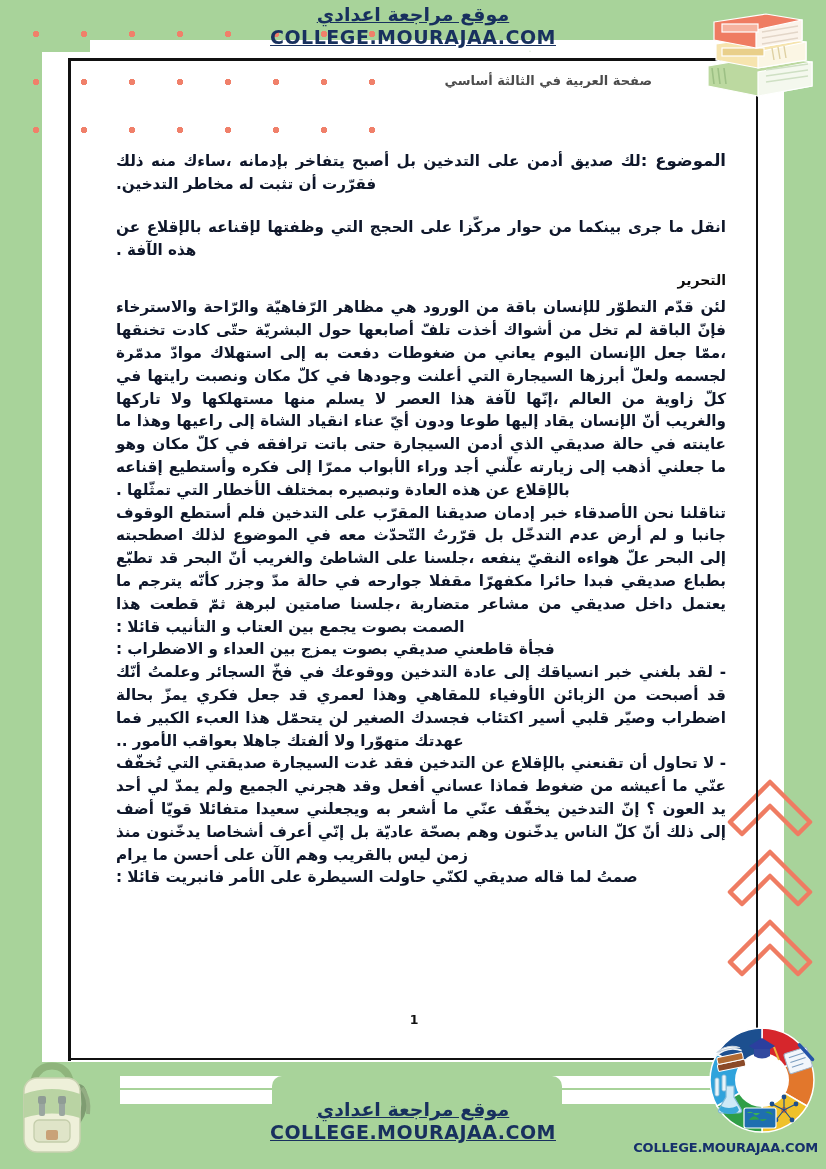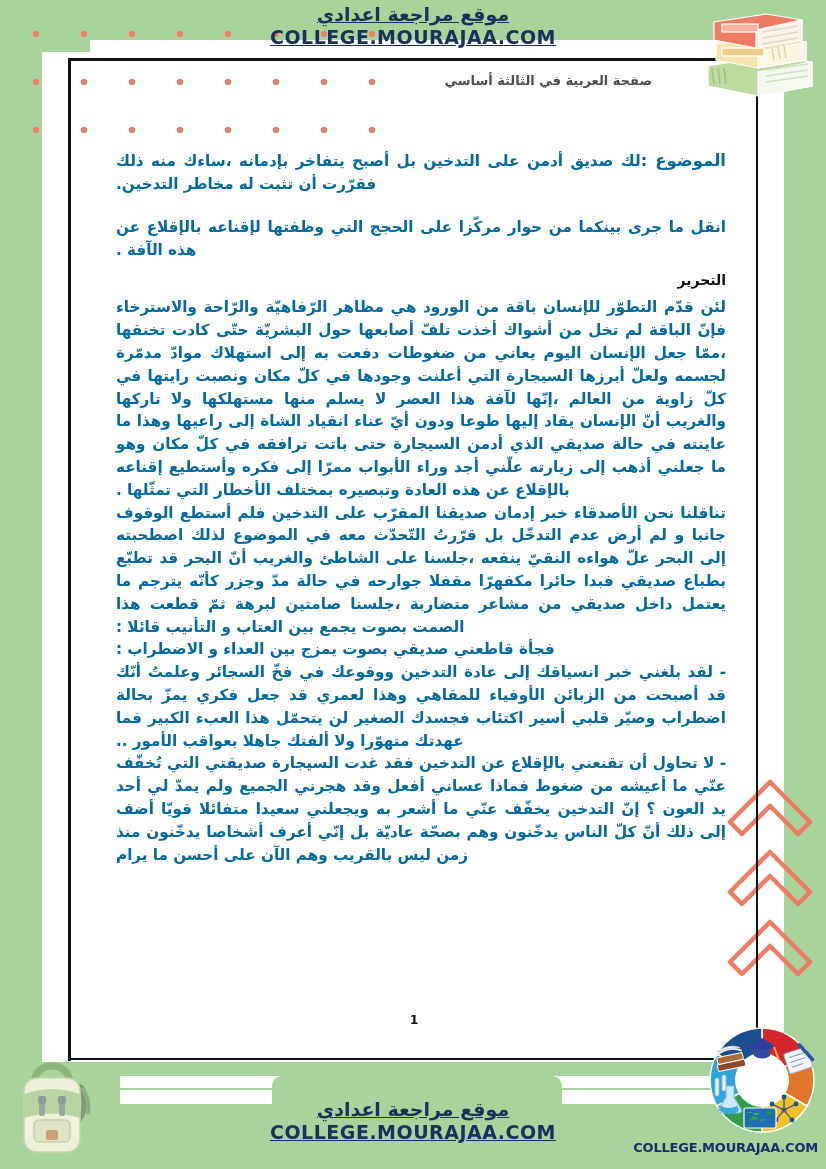--- a/index.html
+++ b/index.html
@@ -105,21 +105,21 @@
   .doc-header{
     position:absolute;right:104px;top:13px;
     font-size:13px;font-weight:700;color:#2d2d2d;
     filter:blur(.35px);opacity:.85;letter-spacing:-0.3px;
   }
   .body-col{
     position:absolute;right:30px;top:88px;width:610px;
   }
   .p{
     font-size:15.2px;line-height:1.52;font-weight:700;
-    color:#0369a1;text-align:justify;text-align-last:left;
+    color:#0f172a;text-align:justify;text-align-last:left;
     margin:0 0 4px 0;letter-spacing:-0.2px;
   }
   .p.lead{margin-bottom:20px;}
   .p.mid{margin-bottom:10px;}
   .lbl{font-size:16.5px;font-weight:700;}
   .heading{
     font-size:14px;font-weight:700;margin:2px 0 8px 0;text-align:right;
   }
   .tight{line-height:1.5;margin-bottom:0;}
   .pagenum{
@@ -188,20 +188,21 @@
 
     <p class="p mid">انقل ما جرى بينكما من حوار مركّزا على الحجج التي وظفتها لإقناعه بالإقلاع عن هذه الآفة .</p>
 
     <div class="heading">التحرير</div>
 
     <p class="p tight">لئن قدّم التطوّر للإنسان باقة من الورود هي مظاهر الرّفاهيّة والرّاحة والاسترخاء فإنّ الباقة لم تخل من أشواك أخذت تلفّ أصابعها حول البشريّة حتّى كادت تخنقها ،ممّا جعل الإنسان اليوم يعاني من ضغوطات دفعت به إلى استهلاك موادّ مدمّرة لجسمه ولعلّ أبرزها السيجارة التي أعلنت وجودها في كلّ مكان ونصبت رايتها في كلّ زاوية من العالم ،إنّها لآفة هذا العصر لا يسلم منها مستهلكها ولا تاركها والغريب أنّ الإنسان يقاد إليها طوعا ودون أيّ عناء انقياد الشاة إلى راعيها وهذا ما عاينته في حالة صديقي الذي أدمن السيجارة حتى باتت ترافقه في كلّ مكان وهو ما جعلني أذهب إلى زيارته علّني أجد وراء الأبواب ممرّا إلى فكره وأستطيع إقناعه بالإقلاع عن هذه العادة وتبصيره بمختلف الأخطار التي تمثّلها .</p>
     <p class="p tight">تناقلنا نحن الأصدقاء خبر إدمان صديقنا المقرّب على التدخين فلم أستطع الوقوف جانبا و لم أرض عدم التدخّل بل قرّرتُ التّحدّث معه في الموضوع لذلك اصطحبته إلى البحر علّ هواءه النقيّ ينفعه ،جلسنا على الشاطئ والغريب أنّ البحر قد تطبّع بطباع صديقي فبدا حائرا مكفهرّا مقفلا جوارحه في حالة مدّ وجزر كأنّه يترجم ما يعتمل داخل صديقي من مشاعر متضاربة ،جلسنا صامتين لبرهة ثمّ قطعت هذا الصمت بصوت يجمع بين العتاب و التأنيب قائلا :</p>
     <p class="p tight">فجأة قاطعني صديقي بصوت يمزج بين العداء و الاضطراب :</p>
     <p class="p tight">- لقد بلغني خبر انسياقك إلى عادة التدخين ووقوعك في فخّ السجائر وعلمتُ أنّك قد أصبحت من الزبائن الأوفياء للمقاهي وهذا لعمري قد جعل فكري يمزّ بحالة اضطراب وصيّر قلبي أسير اكتئاب فجسدك الصغير لن يتحمّل هذا العبء الكبير فما عهدتك متهوّرا ولا ألفتك جاهلا بعواقب الأمور ..</p>
     <p class="p tight">- لا تحاول أن تقنعني بالإقلاع عن التدخين فقد غدت السيجارة صديقتي التي تُخفّف عنّي ما أعيشه من ضغوط فماذا عساني أفعل وقد هجرني الجميع ولم يمدّ لي أحد يد العون ؟ إنّ التدخين يخفّف عنّي ما أشعر به ويجعلني سعيدا متفائلا قويّا أضف إلى ذلك أنّ كلّ الناس يدخّنون وهم بصحّة عاديّة بل إنّي أعرف أشخاصا يدخّنون منذ زمن ليس بالقريب وهم الآن على أحسن ما يرام</p>
+    <p class="p tight">صمتُ لما قاله صديقي لكنّي حاولت السيطرة على الأمر فانبريت قائلا :</p>
   </div>
 
   <div class="pagenum">1</div>
 </div>
 
 <div class="bottom-band"></div>
 <div class="bb-white1"></div>
 <div class="bb-white2"></div>
 <div class="bb-tab"></div>
 

